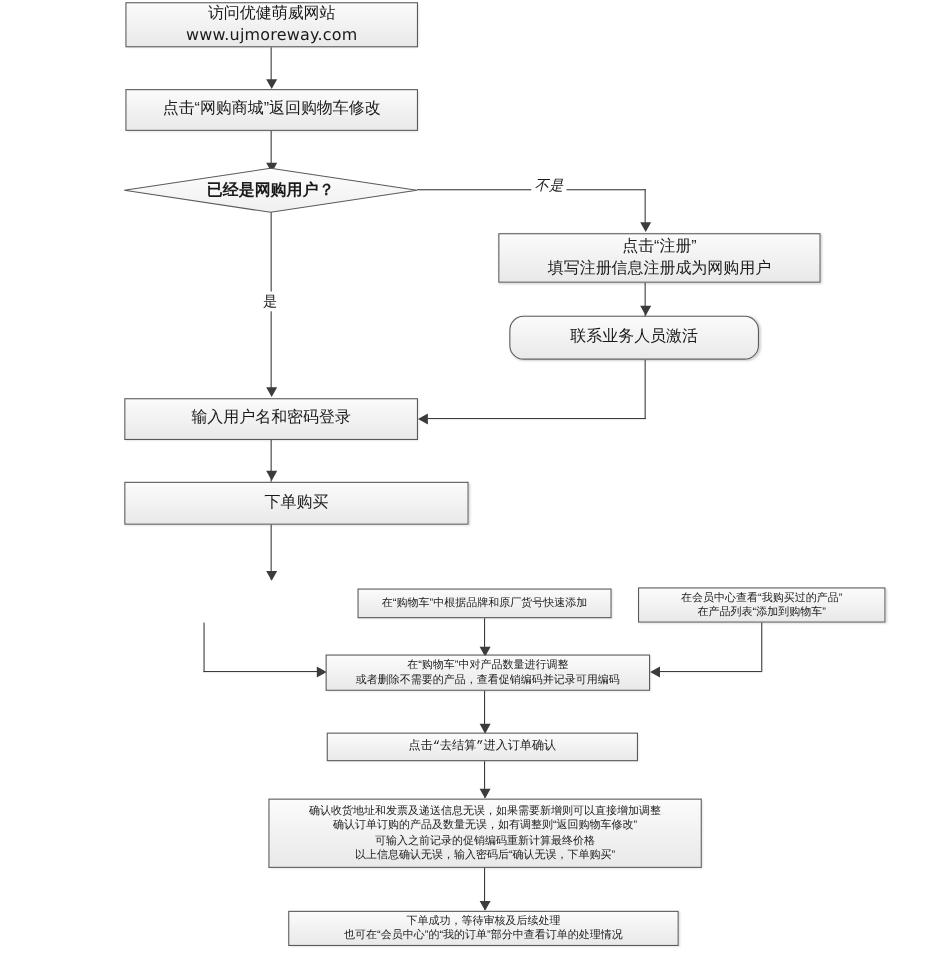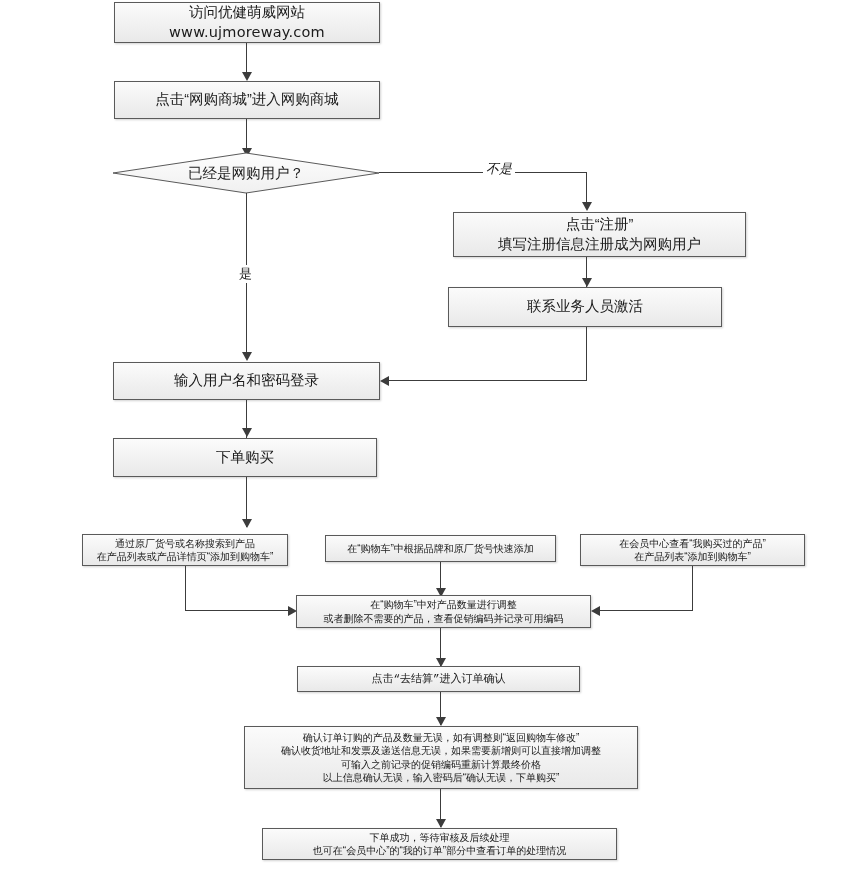--- a/index.html
+++ b/index.html
@@ -104,27 +104,27 @@
 
   <div class="node" style="left:114px; top:2px; width:266px; height:41px;">
     <span class="ln f14">访问优健萌威网站</span>
     <span class="ln f14 ascii">www.ujmoreway.com</span>
   </div>
 
   <div class="vline" style="left:246px; top:43px; height:31px;"></div>
   <div class="arrow arrow-down" style="left:242px; top:72px;"></div>
 
   <div class="node" style="left:114px; top:81px; width:266px; height:38px;">
-    <span class="ln f14">点击“网购商城”进入网购商城</span>
+    <span class="ln f14">点击“网购商城”返回购物车修改</span>
   </div>
 
   <div class="vline" style="left:246px; top:119px; height:36px;"></div>
   <div class="arrow arrow-down" style="left:242px; top:148px;"></div>
 
-  <div class="diamond-wrap" style="left:112px; top:152px; width:268px; height:42px;">
+  <div class="diamond-wrap" style="left:112px; top:152px; width:268px; height:42px;font-weight:bold;">
     <svg width="268" height="42" viewBox="0 0 268 42">
       <defs>
         <linearGradient id="dg" x1="0" y1="0" x2="0" y2="1">
           <stop offset="0%" stop-color="#fdfdfd"></stop>
           <stop offset="100%" stop-color="#f0f0f0"></stop>
         </linearGradient>
       </defs>
       <polygon points="134,1 267,21 134,41 1,21" fill="url(#dg)" stroke="#5a5a5a" stroke-width="1"></polygon>
     </svg>
     <div class="diamond-label">已经是网购用户？</div>
@@ -140,46 +140,42 @@
   <div class="arrow arrow-down" style="left:242px; top:352px;"></div>
 
   <div class="node" style="left:453px; top:212px; width:293px; height:45px;">
     <span class="ln f14">点击“注册”</span>
     <span class="ln f14">填写注册信息注册成为网购用户</span>
   </div>
 
   <div class="vline" style="left:586px; top:257px; height:31px;"></div>
   <div class="arrow arrow-down" style="left:582px; top:278px;"></div>
 
-  <div class="node" style="left:448px; top:287px; width:274px; height:40px;">
+  <div class="node" style="left:463px; top:287px; width:227px; height:40px;border-radius:13px;">
     <span class="ln f14">联系业务人员激活</span>
   </div>
 
   <div class="vline" style="left:586px; top:327px; height:54px;"></div>
   <div class="hline" style="left:389px; top:380px; width:198px;"></div>
   <div class="arrow arrow-left" style="left:380px; top:376px;"></div>
 
   <div class="node" style="left:113px; top:362px; width:267px; height:38px;">
     <span class="ln f14">输入用户名和密码登录</span>
   </div>
 
   <div class="vline" style="left:246px; top:400px; height:38px;"></div>
   <div class="arrow arrow-down" style="left:242px; top:428px;"></div>
 
-  <div class="node" style="left:113px; top:438px; width:264px; height:39px;">
+  <div class="node" style="left:113px; top:438px; width:313px; height:39px;">
     <span class="ln f14">下单购买</span>
   </div>
 
   <div class="vline" style="left:246px; top:477px; height:50px;"></div>
   <div class="arrow arrow-down" style="left:242px; top:519px;"></div>
 
-  <div class="node" style="left:82px; top:534px; width:206px; height:32px;">
-    <span class="ln f10">通过原厂货号或名称搜索到产品</span>
-    <span class="ln f10">在产品列表或产品详情页“添加到购物车”</span>
-  </div>
 
   <div class="vline" style="left:185px; top:566px; height:45px;"></div>
   <div class="hline" style="left:185px; top:610px; width:105px;"></div>
   <div class="arrow arrow-right" style="left:288px; top:606px;"></div>
 
   <div class="node" style="left:325px; top:535px; width:231px; height:27px;">
     <span class="ln f10">在“购物车”中根据品牌和原厂货号快速添加</span>
   </div>
 
   <div class="vline" style="left:440px; top:562px; height:33px;"></div>
@@ -203,22 +199,22 @@
   <div class="arrow arrow-down" style="left:436px; top:658px;"></div>
 
   <div class="node" style="left:297px; top:666px; width:283px; height:26px;font-family:Liberation Mono, monospace;">
     <span class="ln f11">点击“去结算”进入订单确认</span>
   </div>
 
   <div class="vline" style="left:440px; top:692px; height:33px;"></div>
   <div class="arrow arrow-down" style="left:436px; top:717px;"></div>
 
   <div class="node" style="left:244px; top:726px; width:394px; height:63px;">
+    <span class="ln f10">确认收货地址和发票及递送信息无误，如果需要新增则可以直接增加调整</span>
     <span class="ln f10">确认订单订购的产品及数量无误，如有调整则“返回购物车修改”</span>
-    <span class="ln f10">确认收货地址和发票及递送信息无误，如果需要新增则可以直接增加调整</span>
     <span class="ln f10">可输入之前记录的促销编码重新计算最终价格</span>
     <span class="ln f10">以上信息确认无误，输入密码后“确认无误，下单购买”</span>
   </div>
 
   <div class="vline" style="left:440px; top:789px; height:38px;"></div>
   <div class="arrow arrow-down" style="left:436px; top:819px;"></div>
 
   <div class="node" style="left:262px; top:828px; width:355px; height:32px;">
     <span class="ln f10">下单成功，等待审核及后续处理</span>
     <span class="ln f10">也可在“会员中心”的“我的订单”部分中查看订单的处理情况</span>

